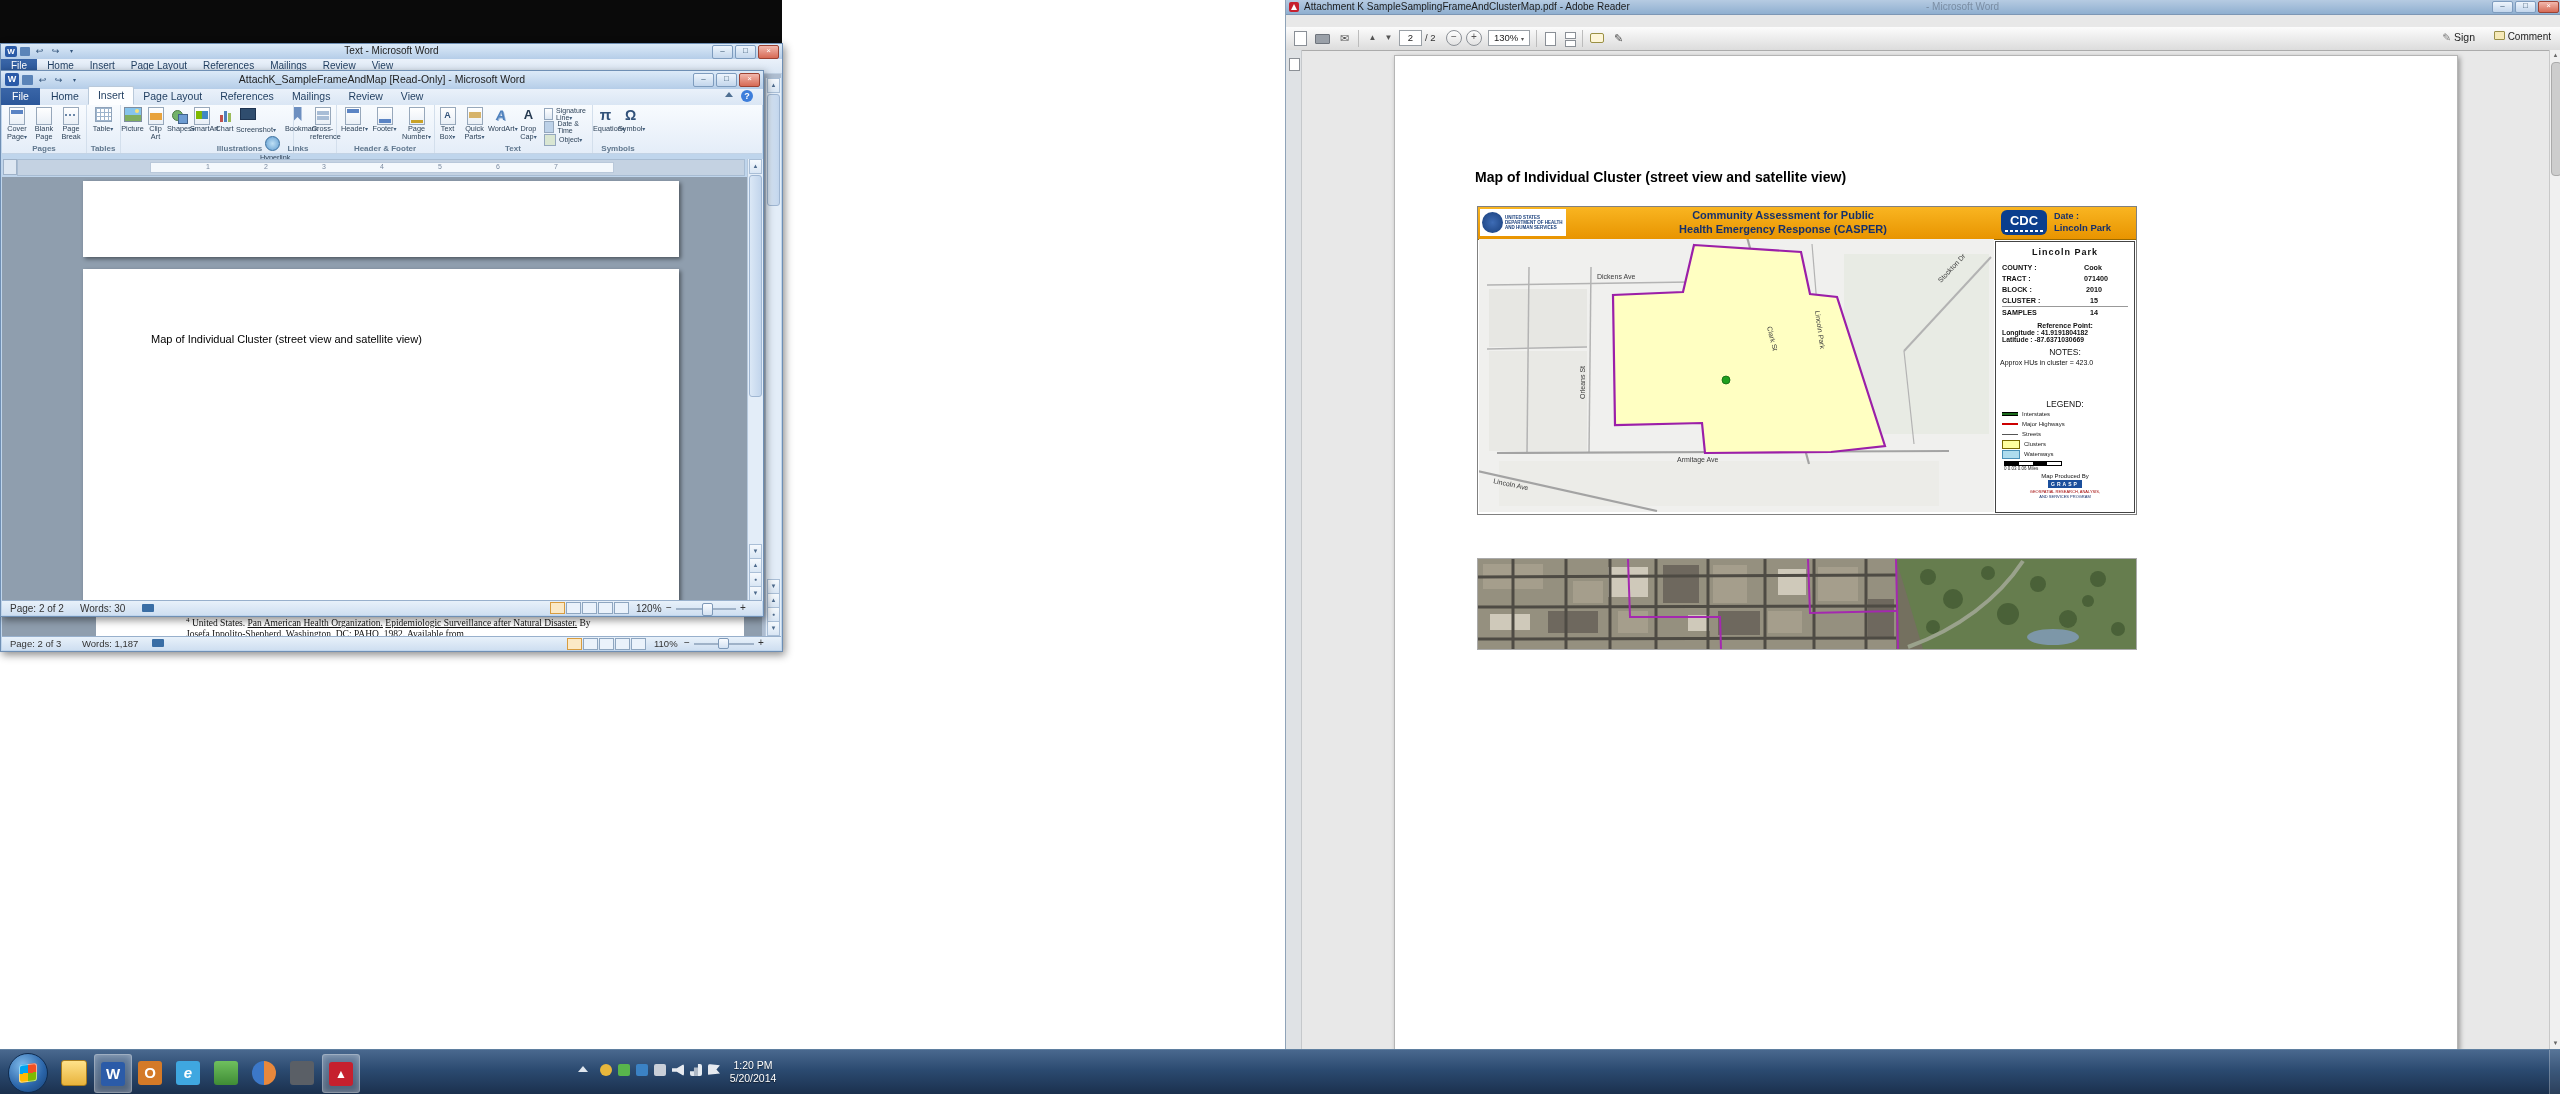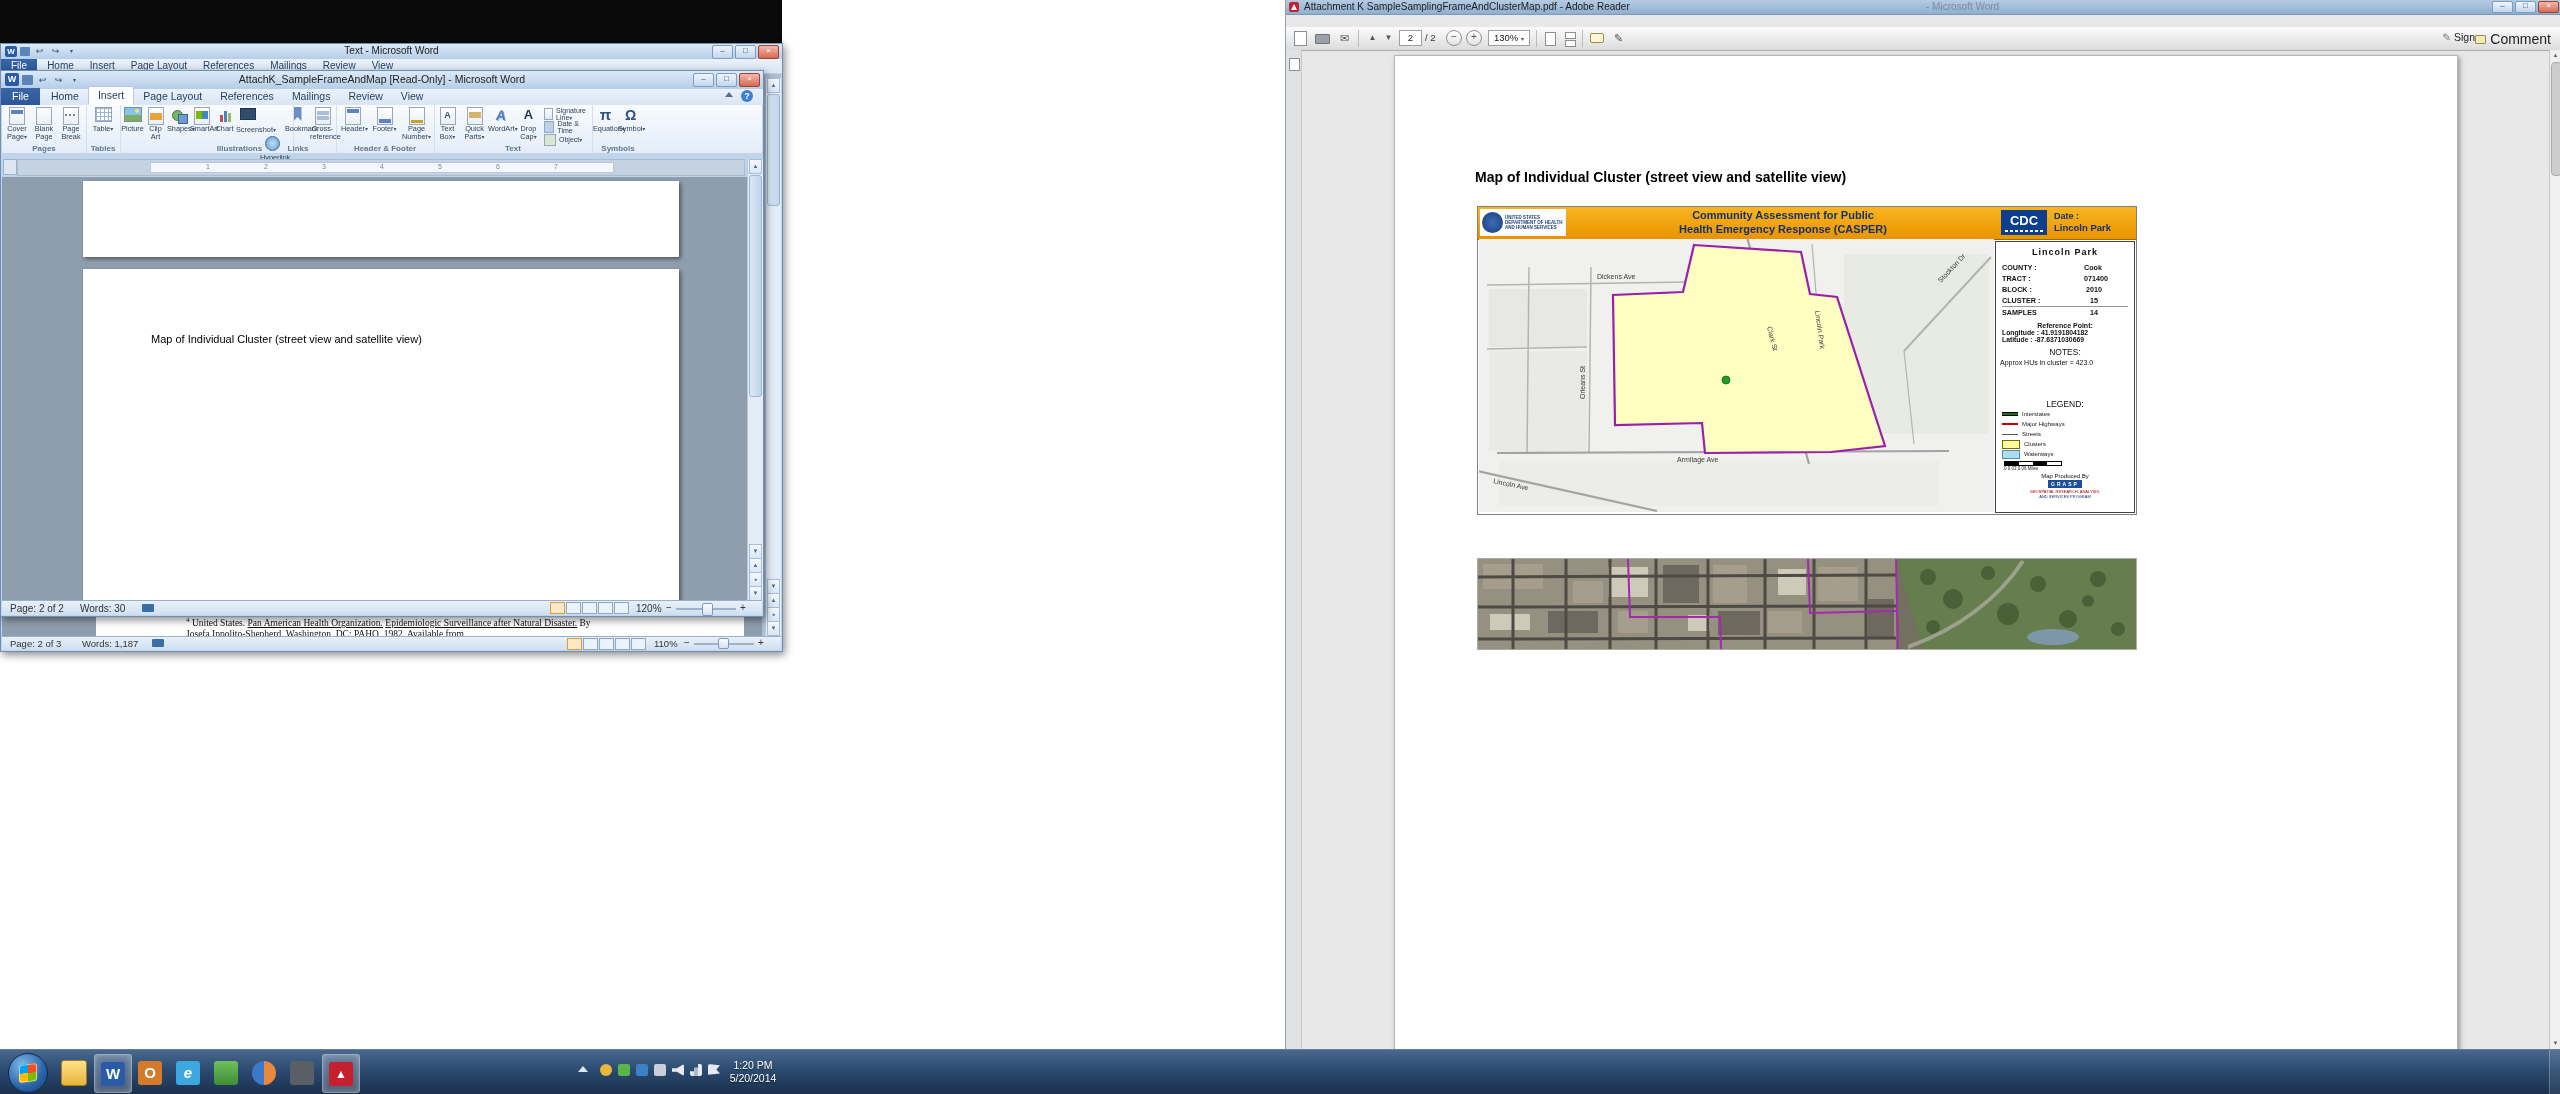--- a/index.html
+++ b/index.html
@@ -457,21 +457,21 @@
         </div>
       <div class="tsep" style="left:296px;"></div>
       <div class="tbico" style="left:302px;">
           <div style="width:12px;height:8px;margin:3px auto;background:#fef6d8;border:1px solid #9a9044;border-radius:2px;"></div>
         </div>
       <div class="tbico" style="left:324px;">✎</div>
 
       <div class="abs" style="right:86px;top:4px;font-size:10.5px;color:#222;">
         <span style="color:#777;">✎</span> <span>Sign</span>
       </div>
-      <div class="abs" style="right:10px;top:4px;font-size:14px;color:#222;">
+      <div class="abs" style="right:10px;top:4px;font-size:10px;color:#222;">
         <span style="display:inline-block;width:9px;height:7px;background:#f6e9b8;border:1px solid #998f4a;border-radius:1px;"></span> <span>Comment</span>
       </div>
     </div>
 
     <div class="abs" style="left:0;top:50px;width:15px;height:999px;background:#dfe2e5;border-right:1px solid #c5c8cb;">
       <div class="abs" style="left:3px;top:8px;width:9px;height:11px;background:#fff;border:1px solid #8b9096;"></div>
     </div>
 
     <div class="abs" style="left:1263px;top:50px;width:12px;height:999px;background:#f0f0f0;border-left:1px solid #c8c8c8;">
       <div class="abs" style="left:0;top:0;width:11px;height:11px;font-size:6px;text-align:center;line-height:11px;color:#666;">▲</div>
@@ -485,21 +485,21 @@
       <div class="mapfig" style="left:82px;top:150px;width:658px;height:307px;">
 
         <div class="abs" style="left:0;top:0;width:658px;height:32px;background:linear-gradient(#f9b521,#e89400);border-bottom:1px solid #9a6a00;">
           <div class="abs" style="left:2px;top:2px;width:86px;height:27px;background:#fff;display:flex;align-items:center;">
             <div style="width:21px;height:21px;border-radius:50%;background:radial-gradient(#3e6cb5,#173d7a);margin:0 2px;flex:0 0 21px;"></div>
             <div style="font-size:4.5px;line-height:5px;color:#173d7a;font-weight:bold;">UNITED STATES DEPARTMENT OF HEALTH AND HUMAN SERVICES</div>
           </div>
           <div class="abs navy" style="left:95px;top:2px;width:420px;text-align:center;font-weight:bold;font-size:11px;line-height:13.5px;">
             <span>Community Assessment for Public</span><br><span>Health Emergency Response (CASPER)</span>
           </div>
-          <div class="abs" style="left:523px;top:3px;width:46px;height:25px;background:#0b3e8d;border-radius:0;color:#fff;font-weight:bold;font-size:13px;text-align:center;line-height:22px;">
+          <div class="abs" style="left:523px;top:3px;width:46px;height:25px;background:#0b3e8d;border-radius:6px;color:#fff;font-weight:bold;font-size:13px;text-align:center;line-height:22px;">
             <span>CDC</span>
             <div style="position:absolute;left:4px;bottom:3px;right:4px;height:2px;background:repeating-linear-gradient(90deg,#fff 0 3px,transparent 3px 5px);"></div>
           </div>
           <div class="abs navy" style="left:572px;top:3px;width:84px;font-weight:bold;font-size:9px;line-height:12px;text-align:left;padding-left:4px;">
             <span>Date :</span><br><span style="font-size:9.5px;">Lincoln Park</span>
           </div>
         </div>
 
         <svg style="position:absolute;left:1px;top:32px;" width="515" height="273" viewBox="0 0 515 273">
           <rect x="0" y="0" width="515" height="273" fill="#f0f0ee"></rect>

